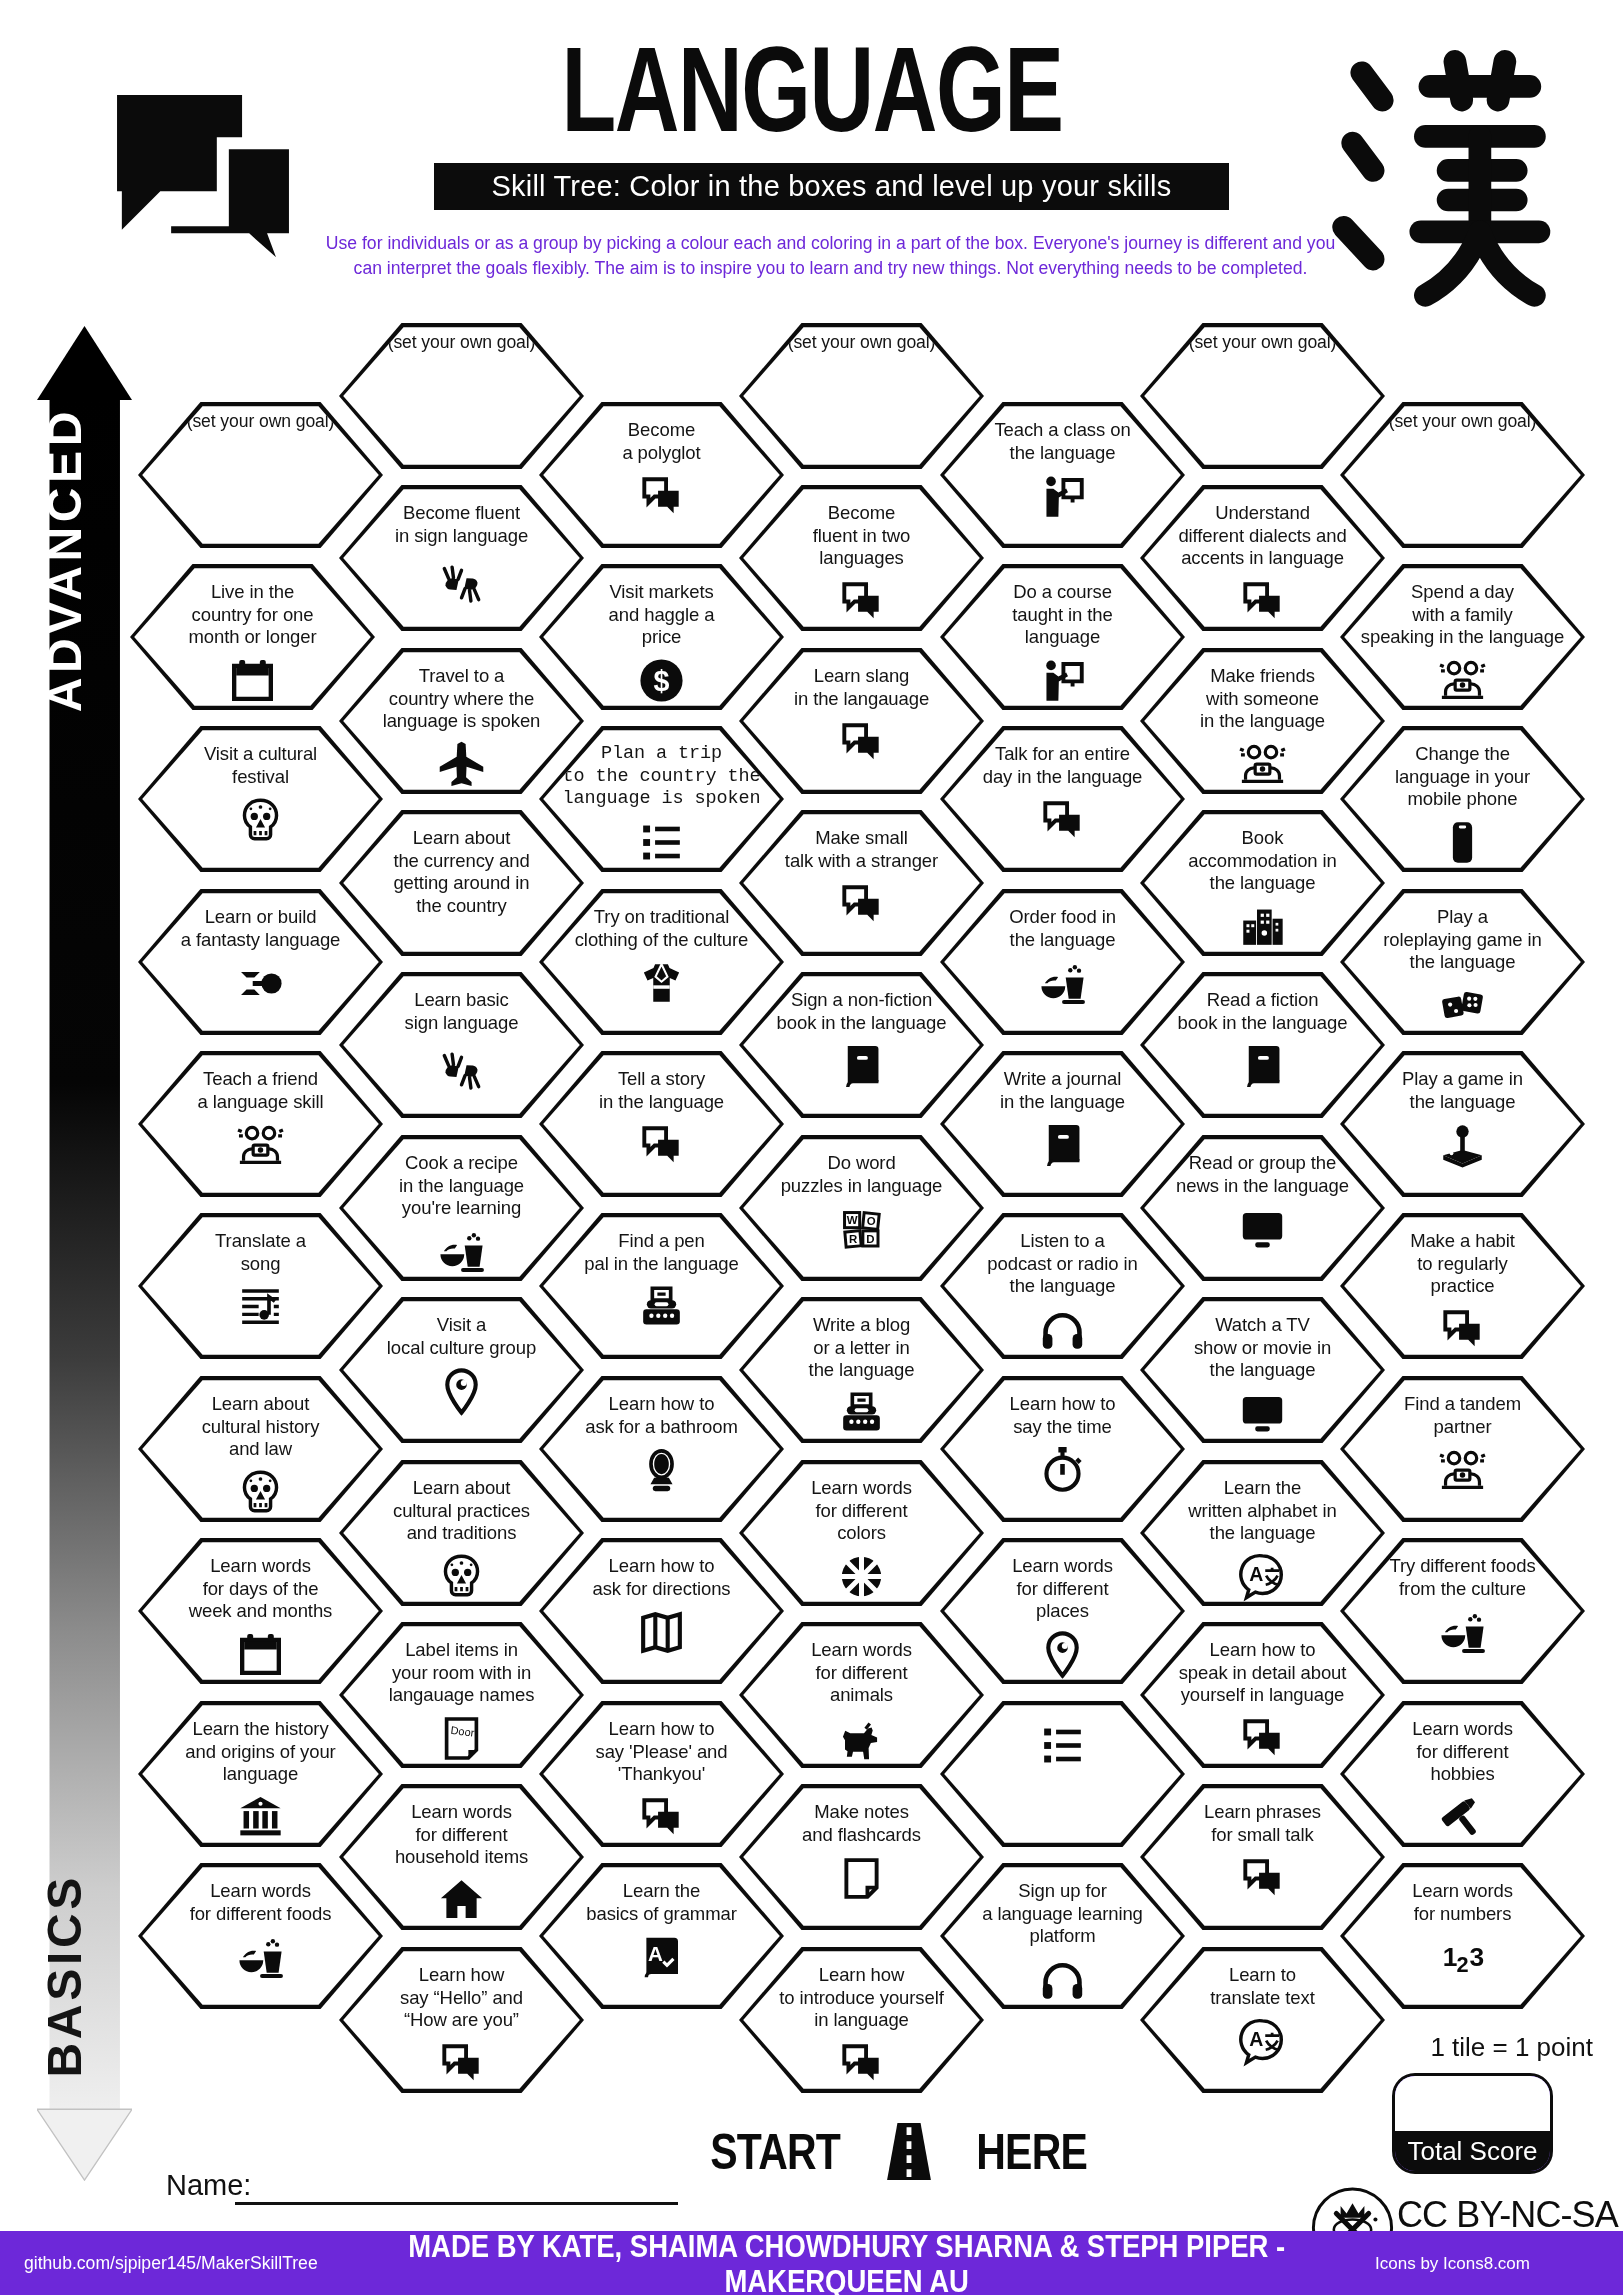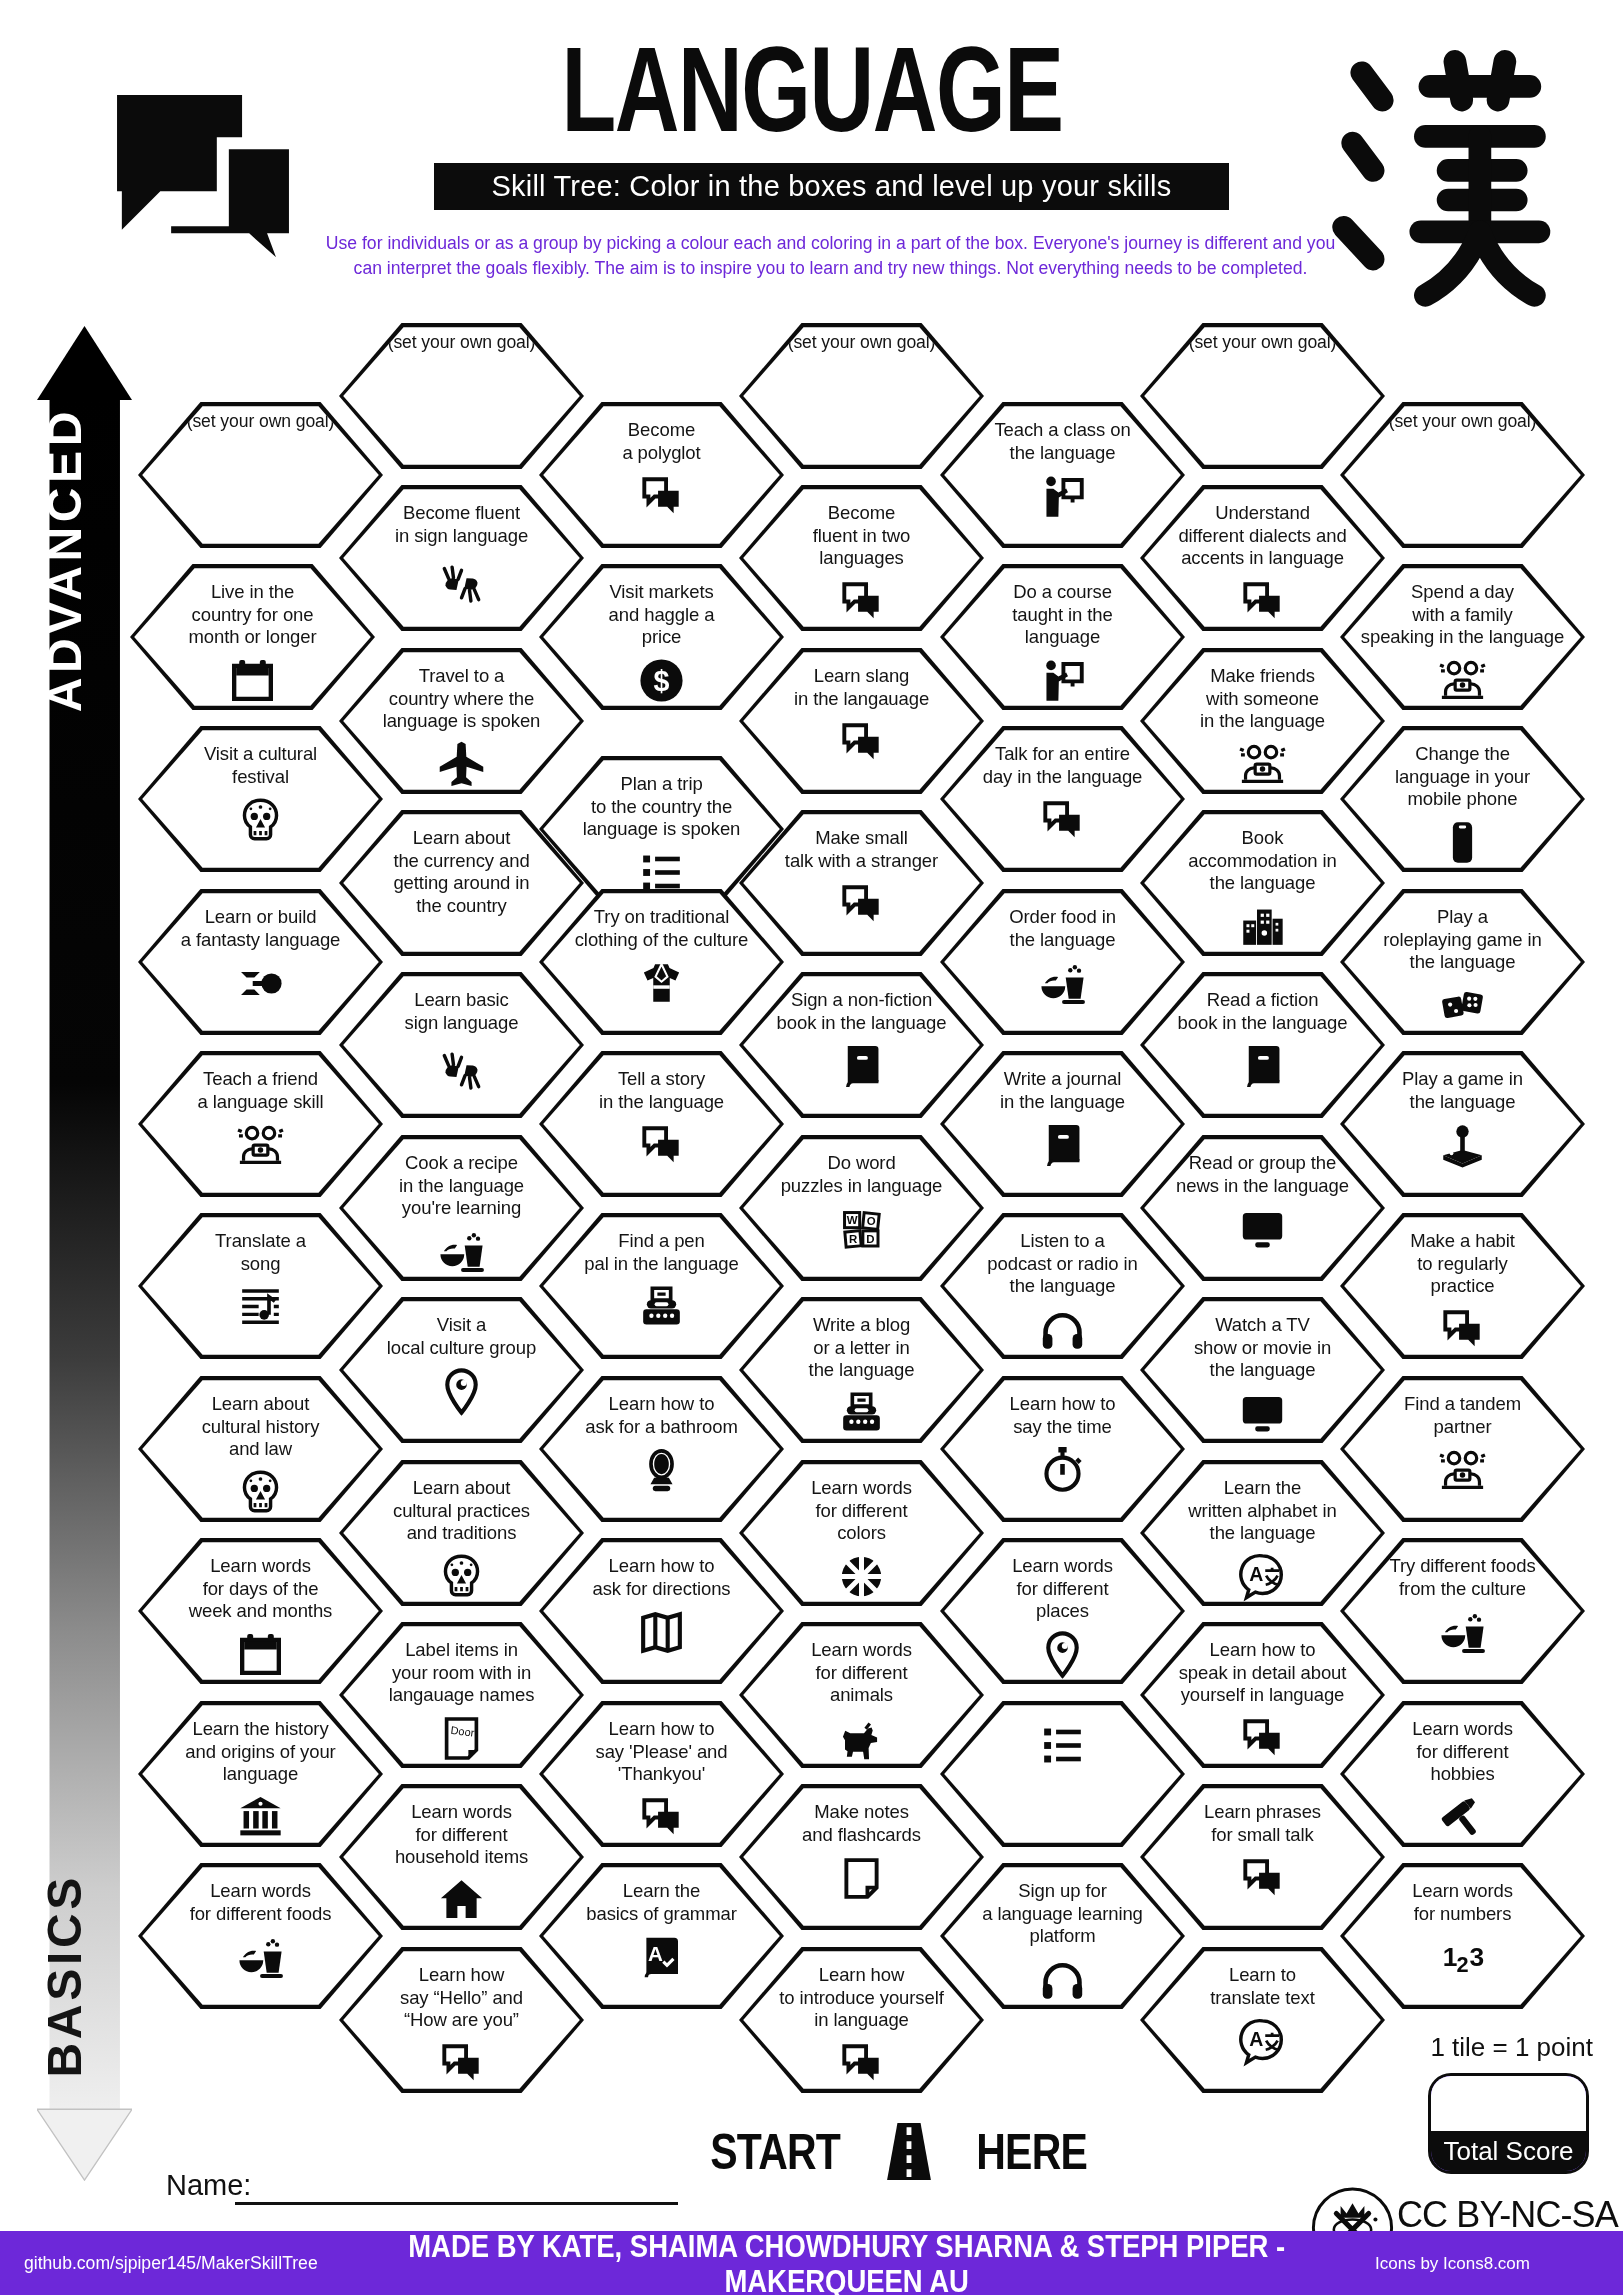--- a/index.html
+++ b/index.html
@@ -36,21 +36,21 @@
   .hex.goal .hex-label{font-size:17.6px;}
   .hex-icon{width:55px;height:55px;color:#0b0b0b;flex:0 0 auto;}
 
   
   .start-here{position:absolute;left:696px;top:2115px;display:flex;align-items:center;gap:15.7px;}
   .start-word{font-size:50px;font-weight:900;transform:scaleX(.82);letter-spacing:-0.9px;color:#0b0b0b;}
   .road-icon{width:78px;height:73px;color:#0b0b0b;}
   .name-row{position:absolute;left:166px;top:2169px;font-size:29px;color:#111;}
   .name-line{position:absolute;left:235px;top:2202px;width:443px;height:3.2px;background:#111;}
   .tile-note{position:absolute;left:1399px;top:2032px;width:194px;text-align:right;font-size:26px;color:#111;}
-  .score-box{position:absolute;left:1428px;top:2073px;width:161px;height:101px;border:3.2px solid #0c0c0c;
+  .score-box{position:absolute;left:1392px;top:2073px;width:161px;height:101px;border:3.2px solid #0c0c0c;
        border-radius:23px;overflow:hidden;background:#8b5cf6;box-sizing:border-box;}
   .score-area{position:absolute;left:0;top:0;right:0;bottom:40px;background:#fff;}
   .score-label{position:absolute;left:0;bottom:0;width:100%;height:40px;background:#0c0c0c;color:#fff;
        display:flex;align-items:center;justify-content:center;font-size:26px;}
   .mq-logo{position:absolute;left:1310px;top:2184px;width:85px;height:88px;color:#0b0b0b;}
   .cc-text{position:absolute;left:1397px;top:2194px;width:197px;text-align:right;font-size:36px;
        letter-spacing:-0.9px;color:#0d0d0d;white-space:nowrap;}
 
   .footer{position:absolute;left:0;top:2231px;width:1623px;height:65px;background:#6d28d9;color:#fff;
        display:flex;align-items:center;}
@@ -612,21 +612,21 @@
       <div class="hex" style="left: 539px; top: 564px;">
         <div class="hex-inner">
           <div class="hex-label">Visit markets
 and haggle a
 price</div>
           <svg class="hex-icon" viewBox="0 0 118 118" width="55" height="55">
             <use href="#sym-dollar" xlink:href="#sym-dollar"></use>
           </svg>
         </div>
       </div>
-      <div class="hex" style="left: 539px; top: 756px;">
+      <div class="hex" style="left: 539px; top: 726px; font-family: Liberation Mono, monospace;">
         <div class="hex-inner">
           <div class="hex-label">Plan a trip
 to the country the
 language is spoken</div>
           <svg class="hex-icon" viewBox="0 0 118 118" width="55" height="55">
             <use href="#sym-list" xlink:href="#sym-list"></use>
           </svg>
         </div>
       </div>
       <div class="hex" style="left: 539px; top: 889px;">

